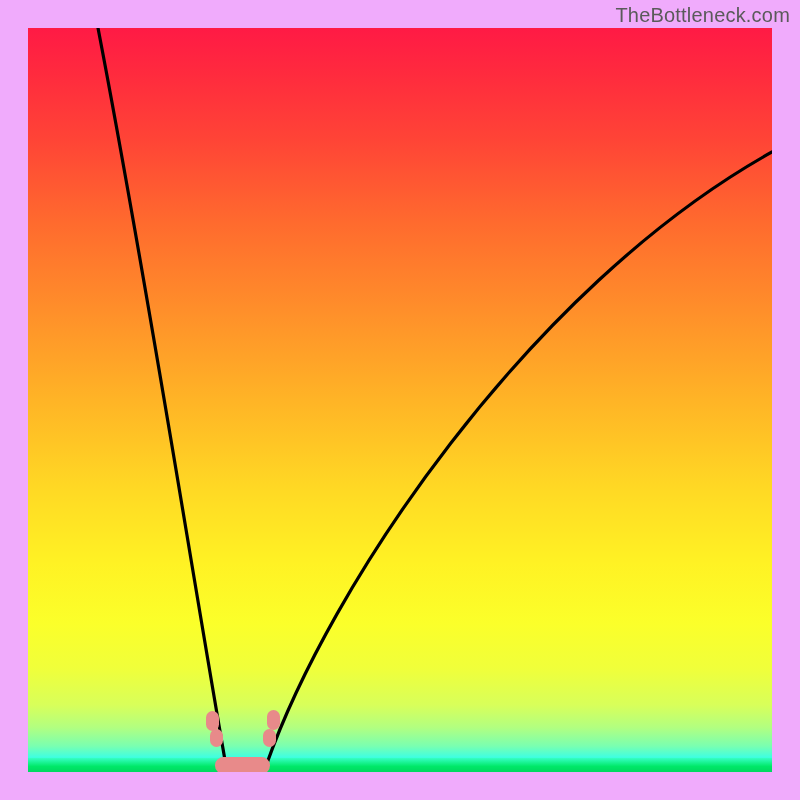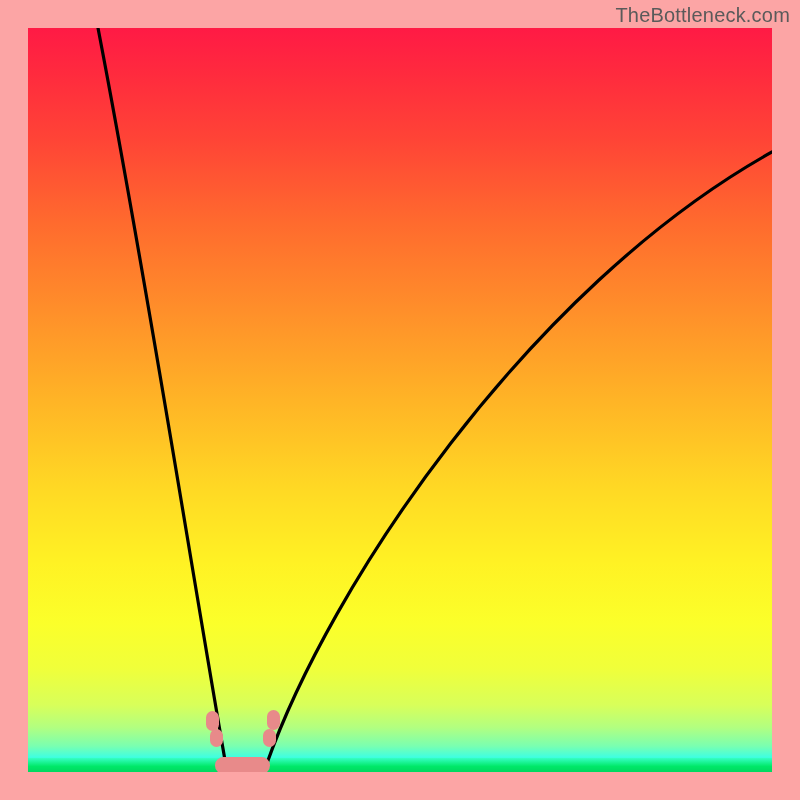--- a/index.html
+++ b/index.html
@@ -8,21 +8,21 @@
     width: 800px;
     height: 800px;
     overflow: hidden;
     background: #000;
     font-family: Arial, Helvetica, sans-serif;
   }
   .frame {
     position: absolute;
     left: 0; top: 0;
     width: 800px; height: 800px;
-    background: #fca5a5;
+    background: #f0abfc;
   }
   .plot {
     position: absolute;
     left: 28px;
     top: 28px;
     width: 744px;
     height: 744px;
     overflow: hidden;
   }
   .gradient {

